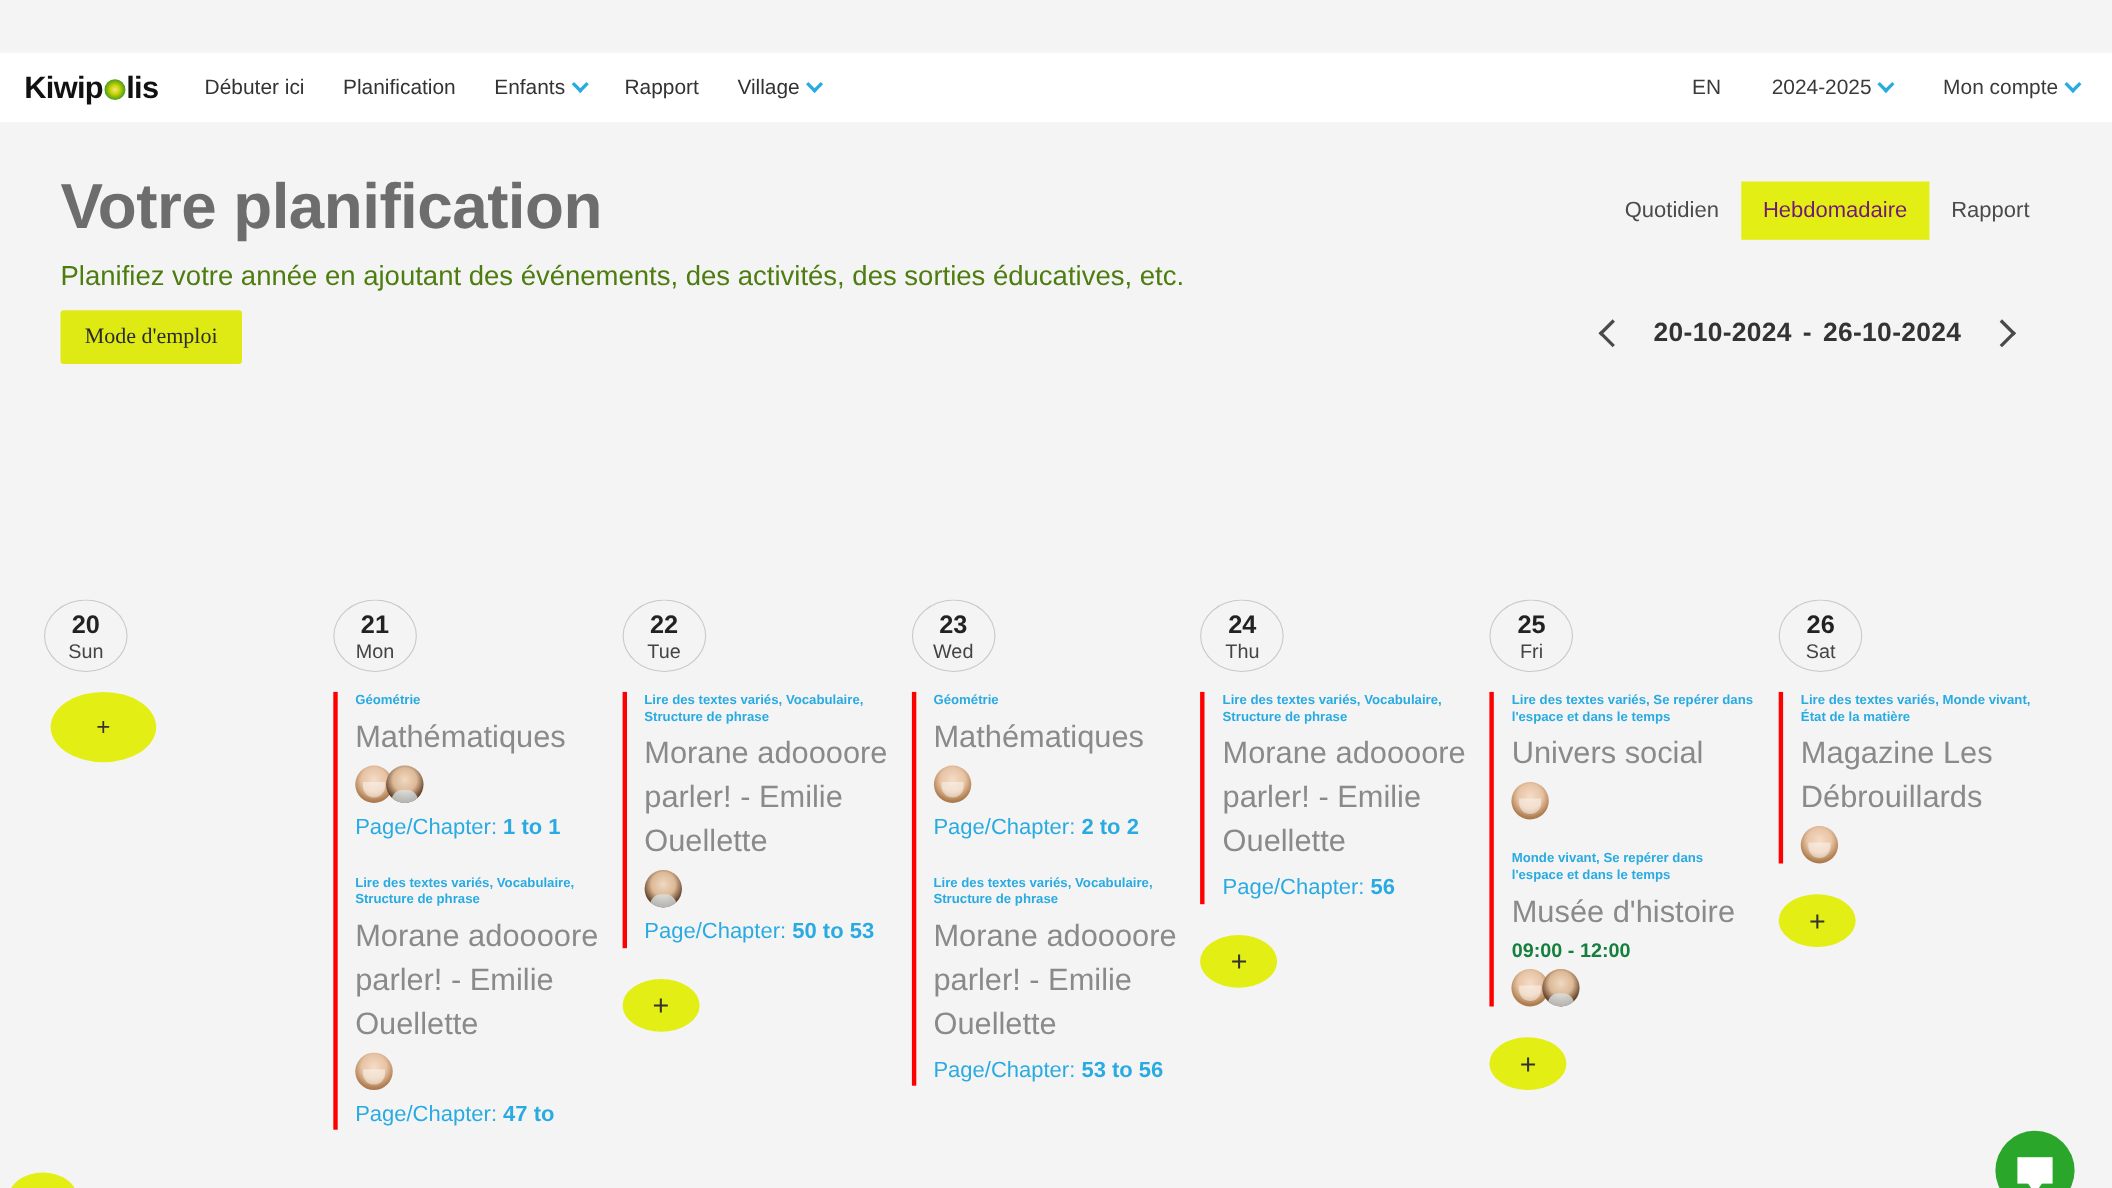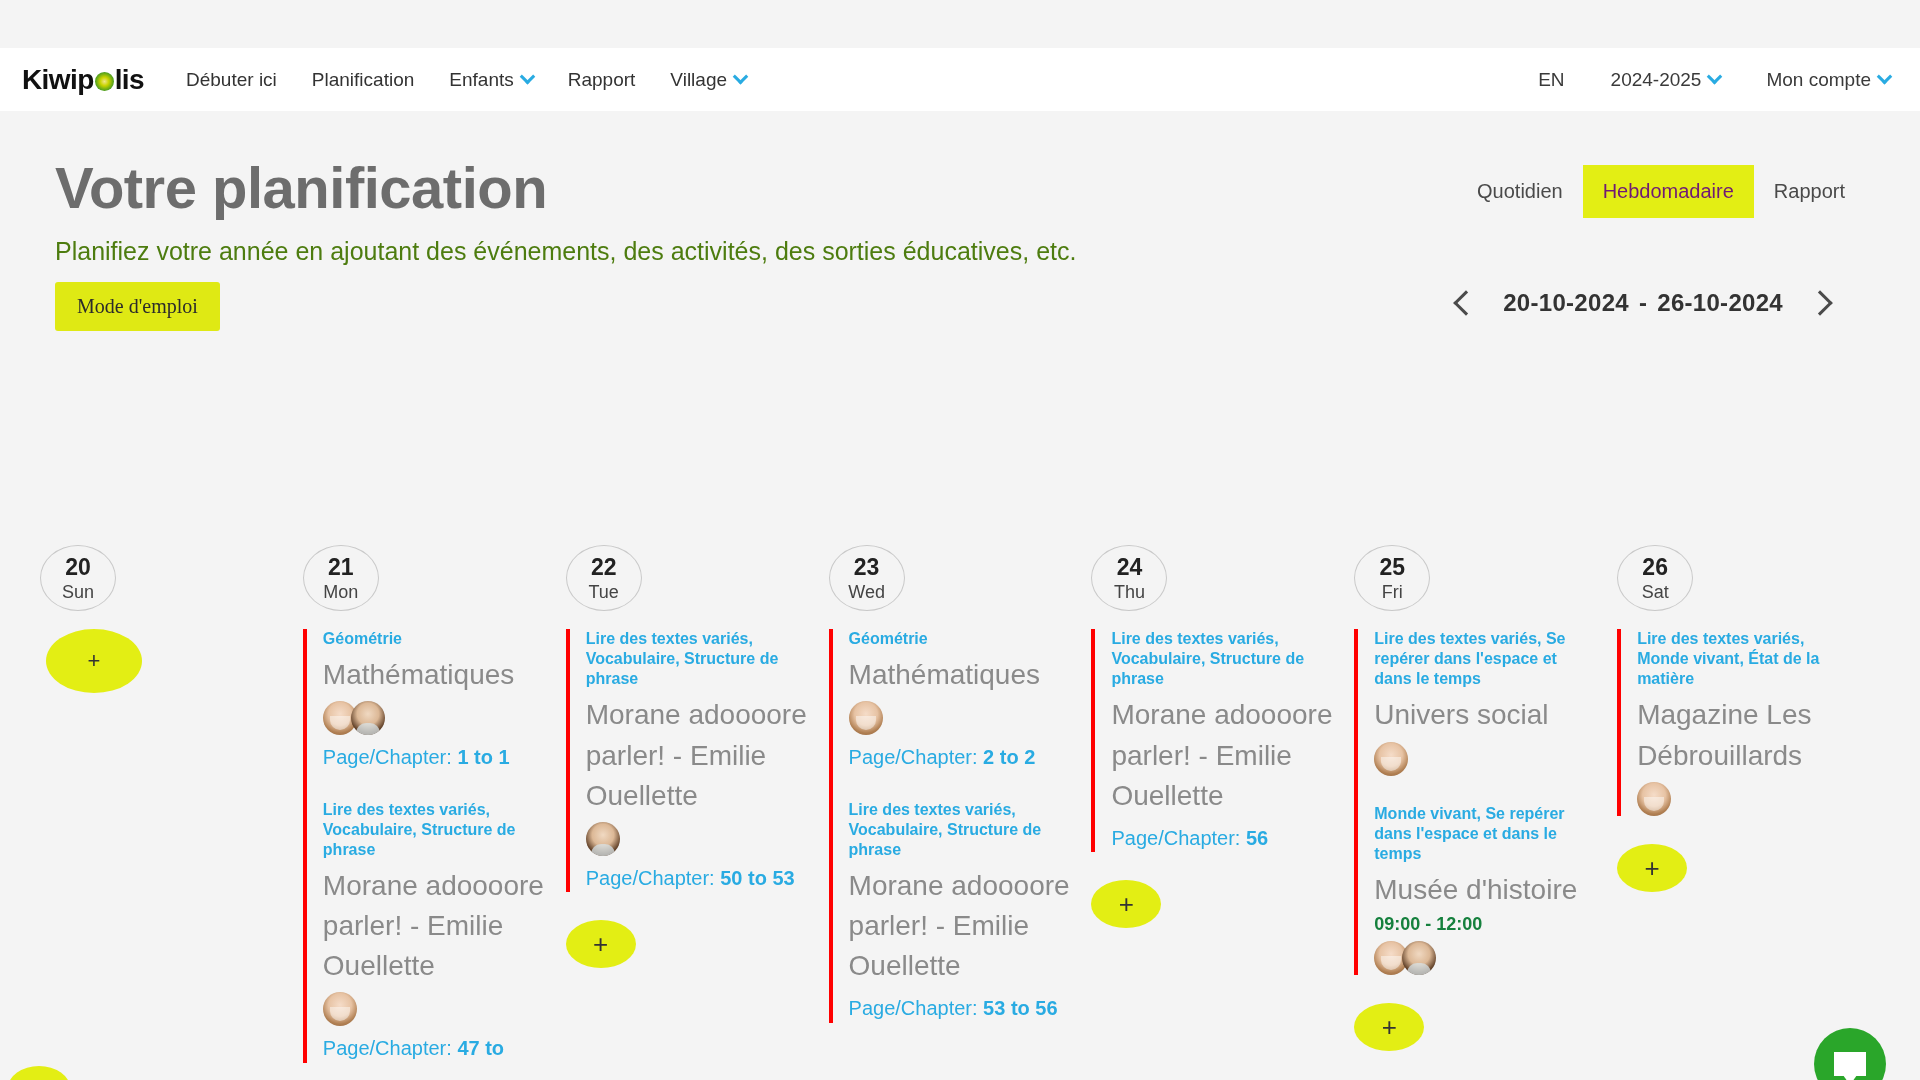--- a/index.html
+++ b/index.html
@@ -187,21 +187,21 @@
     position: absolute;
     left: 0; top: 0;
     width: 4px;
     background: #ff0000;
   }
 
   .event {
     margin-bottom: 28px;
   }
   .ev-tags {
-    font-size: 16px;
+    font-size: 12px;
     font-weight: bold;
     color: #29abe2;
     line-height: 1.26;
     margin-bottom: 6px;
   }
   .ev-title {
     font-size: 28px;
     color: #8a8a8a;
     line-height: 1.43;
     font-weight: normal;

